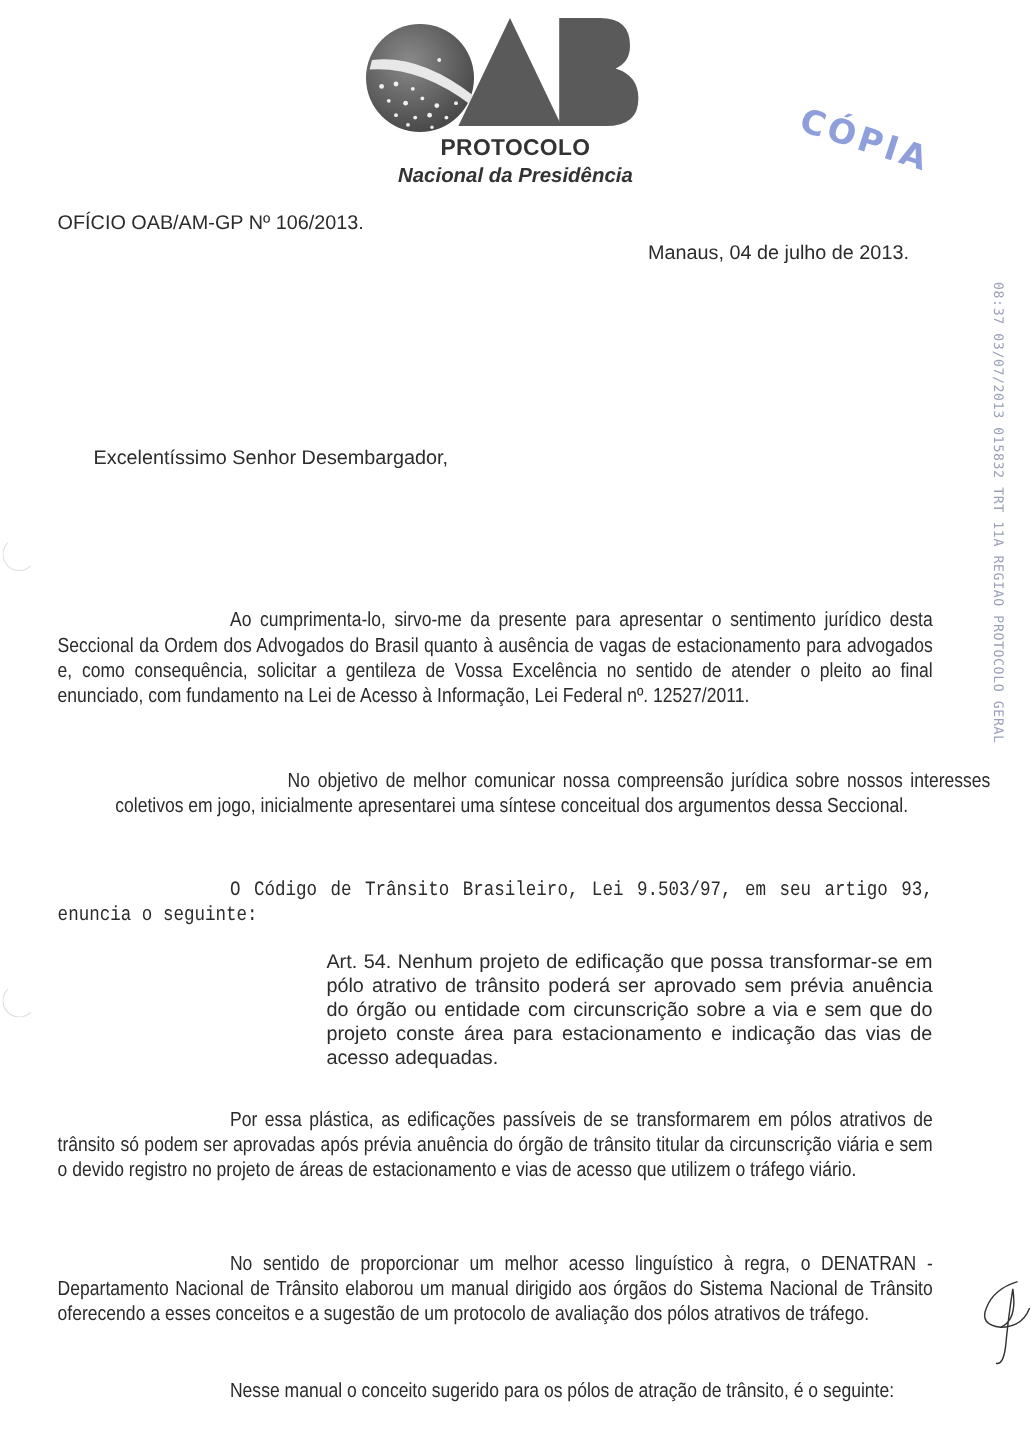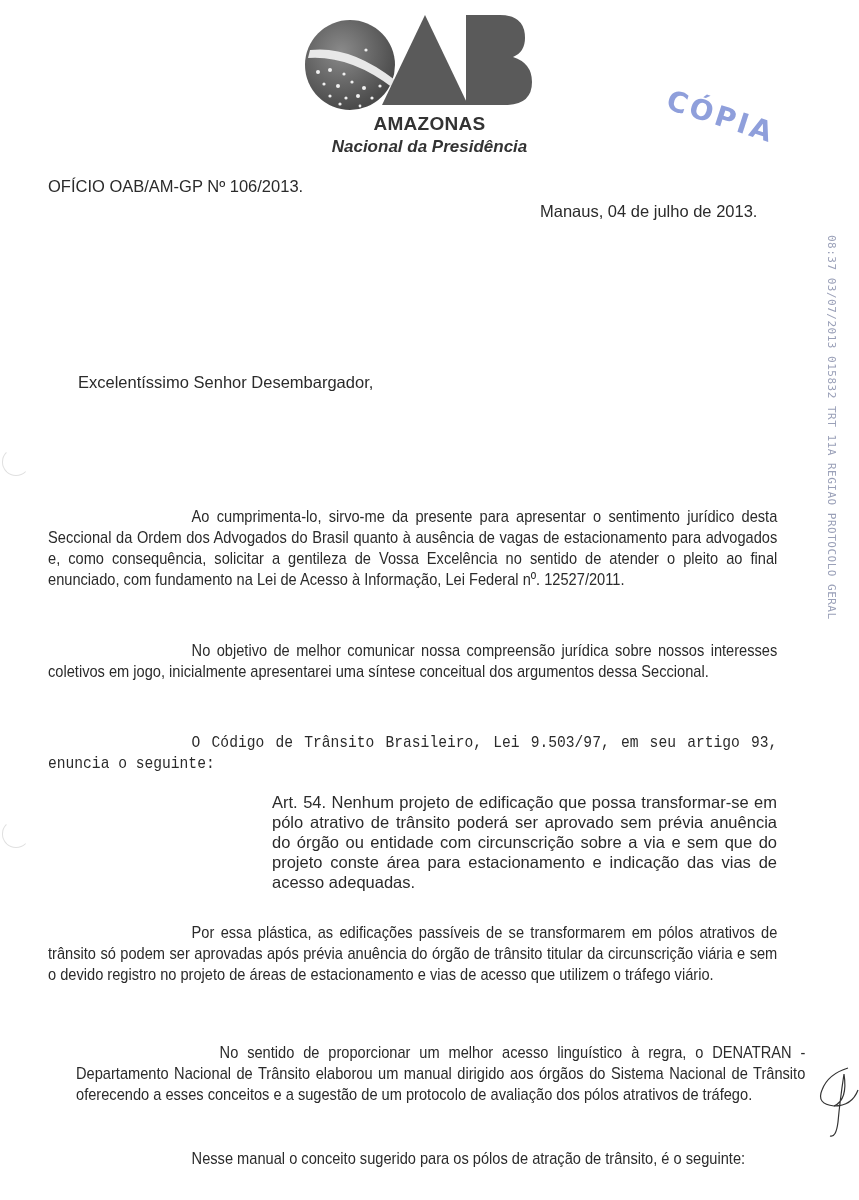--- a/index.html
+++ b/index.html
@@ -54,56 +54,56 @@
     <circle cx="58" cy="86" r="2"></circle>
       <circle cx="72" cy="88" r="1.6"></circle>
       <circle cx="80" cy="76" r="1.6"></circle>
     <circle cx="66" cy="40" r="1.6"></circle>
       <circle cx="40" cy="94" r="1.6"></circle>
       <circle cx="60" cy="96" r="1.4"></circle>
   </g>
   <polygon points="125,5 168,95 82,95" fill="#5a5a5a"></polygon>
   <path d="M166 5 H200 Q225 5 225 28 Q225 42 213 47 Q232 53 232 72 Q232 95 205 95 H166 Z" fill="#5a5a5a"></path>
 </svg>
-<div class="org">AMAZONAS</div>
+<div class="org">PROTOCOLO</div>
 <div class="dept">Nacional da Presidência</div>
 
 <div class="stamp">CÓPIA</div>
 <div class="protocol">
   <span>08:37 03/07/2013 015832 TRT 11A REGIAO PROTOCOLO GERAL</span>
 </div>
 
 <div class="abs ref">OFÍCIO OAB/AM-GP Nº 106/2013.</div>
 <div class="abs date">Manaus, 04 de julho de 2013.</div>
 <div class="abs salute">Excelentíssimo Senhor Desembargador,</div>
 
 <div class="para" style="top:506px;">
   <div class="narrow">
       <span class="t">Ao cumprimenta-lo, sirvo-me da presente para apresentar o sentimento jurídico desta Seccional da Ordem dos Advogados do Brasil quanto à ausência de vagas de estacionamento para advogados e, como consequência, solicitar a gentileza de Vossa Excelência no sentido de atender o pleito ao final enunciado, com fundamento na Lei de Acesso à Informação, Lei Federal nº. 12527/2011.</span>
     </div>
 </div>
-<div class="para" style="top:640px;">
+<div class="para" style="top:640px;margin-left:48px;">
   <div class="narrow">
       <span class="t">No objetivo de melhor comunicar nossa compreensão jurídica sobre nossos interesses coletivos em jogo, inicialmente apresentarei uma síntese conceitual dos argumentos dessa Seccional.</span>
     </div>
 </div>
 <div class="para" style="top:732px;font-family:Liberation Mono, monospace;">
   <div class="narrow">
       <span class="t">O Código de Trânsito Brasileiro, Lei 9.503/97, em seu artigo 93, enuncia o seguinte:</span>
     </div>
 </div>
 
 <div class="quote">Art. 54. Nenhum projeto de edificação que possa transformar-se em pólo atrativo de trânsito poderá ser aprovado sem prévia anuência do órgão ou entidade com circunscrição sobre a via e sem que do projeto conste área para estacionamento e indicação das vias de acesso adequadas.</div>
 
 <div class="para" style="top:922px;">
   <div class="narrow">
       <span class="t">Por essa plástica, as edificações passíveis de se transformarem em pólos atrativos de trânsito só podem ser aprovadas após prévia anuência do órgão de trânsito titular da circunscrição viária e sem o devido registro no projeto de áreas de estacionamento e vias de acesso que utilizem o tráfego viário.</span>
     </div>
 </div>
-<div class="para" style="top:1042px;margin-left:28px;">
+<div class="para" style="top:1042px;">
   <div class="narrow">
       <span class="t">No sentido de proporcionar um melhor acesso linguístico à regra, o DENATRAN - Departamento Nacional de Trânsito elaborou um manual dirigido aos órgãos do Sistema Nacional de Trânsito oferecendo a esses conceitos e a sugestão de um protocolo de avaliação dos pólos atrativos de tráfego.</span>
     </div>
 </div>
 <div class="para" style="top:1148px;">
   <div class="narrow">
       <span class="t">Nesse manual o conceito sugerido para os pólos de atração de trânsito, é o seguinte:</span>
     </div>
 </div>
 

